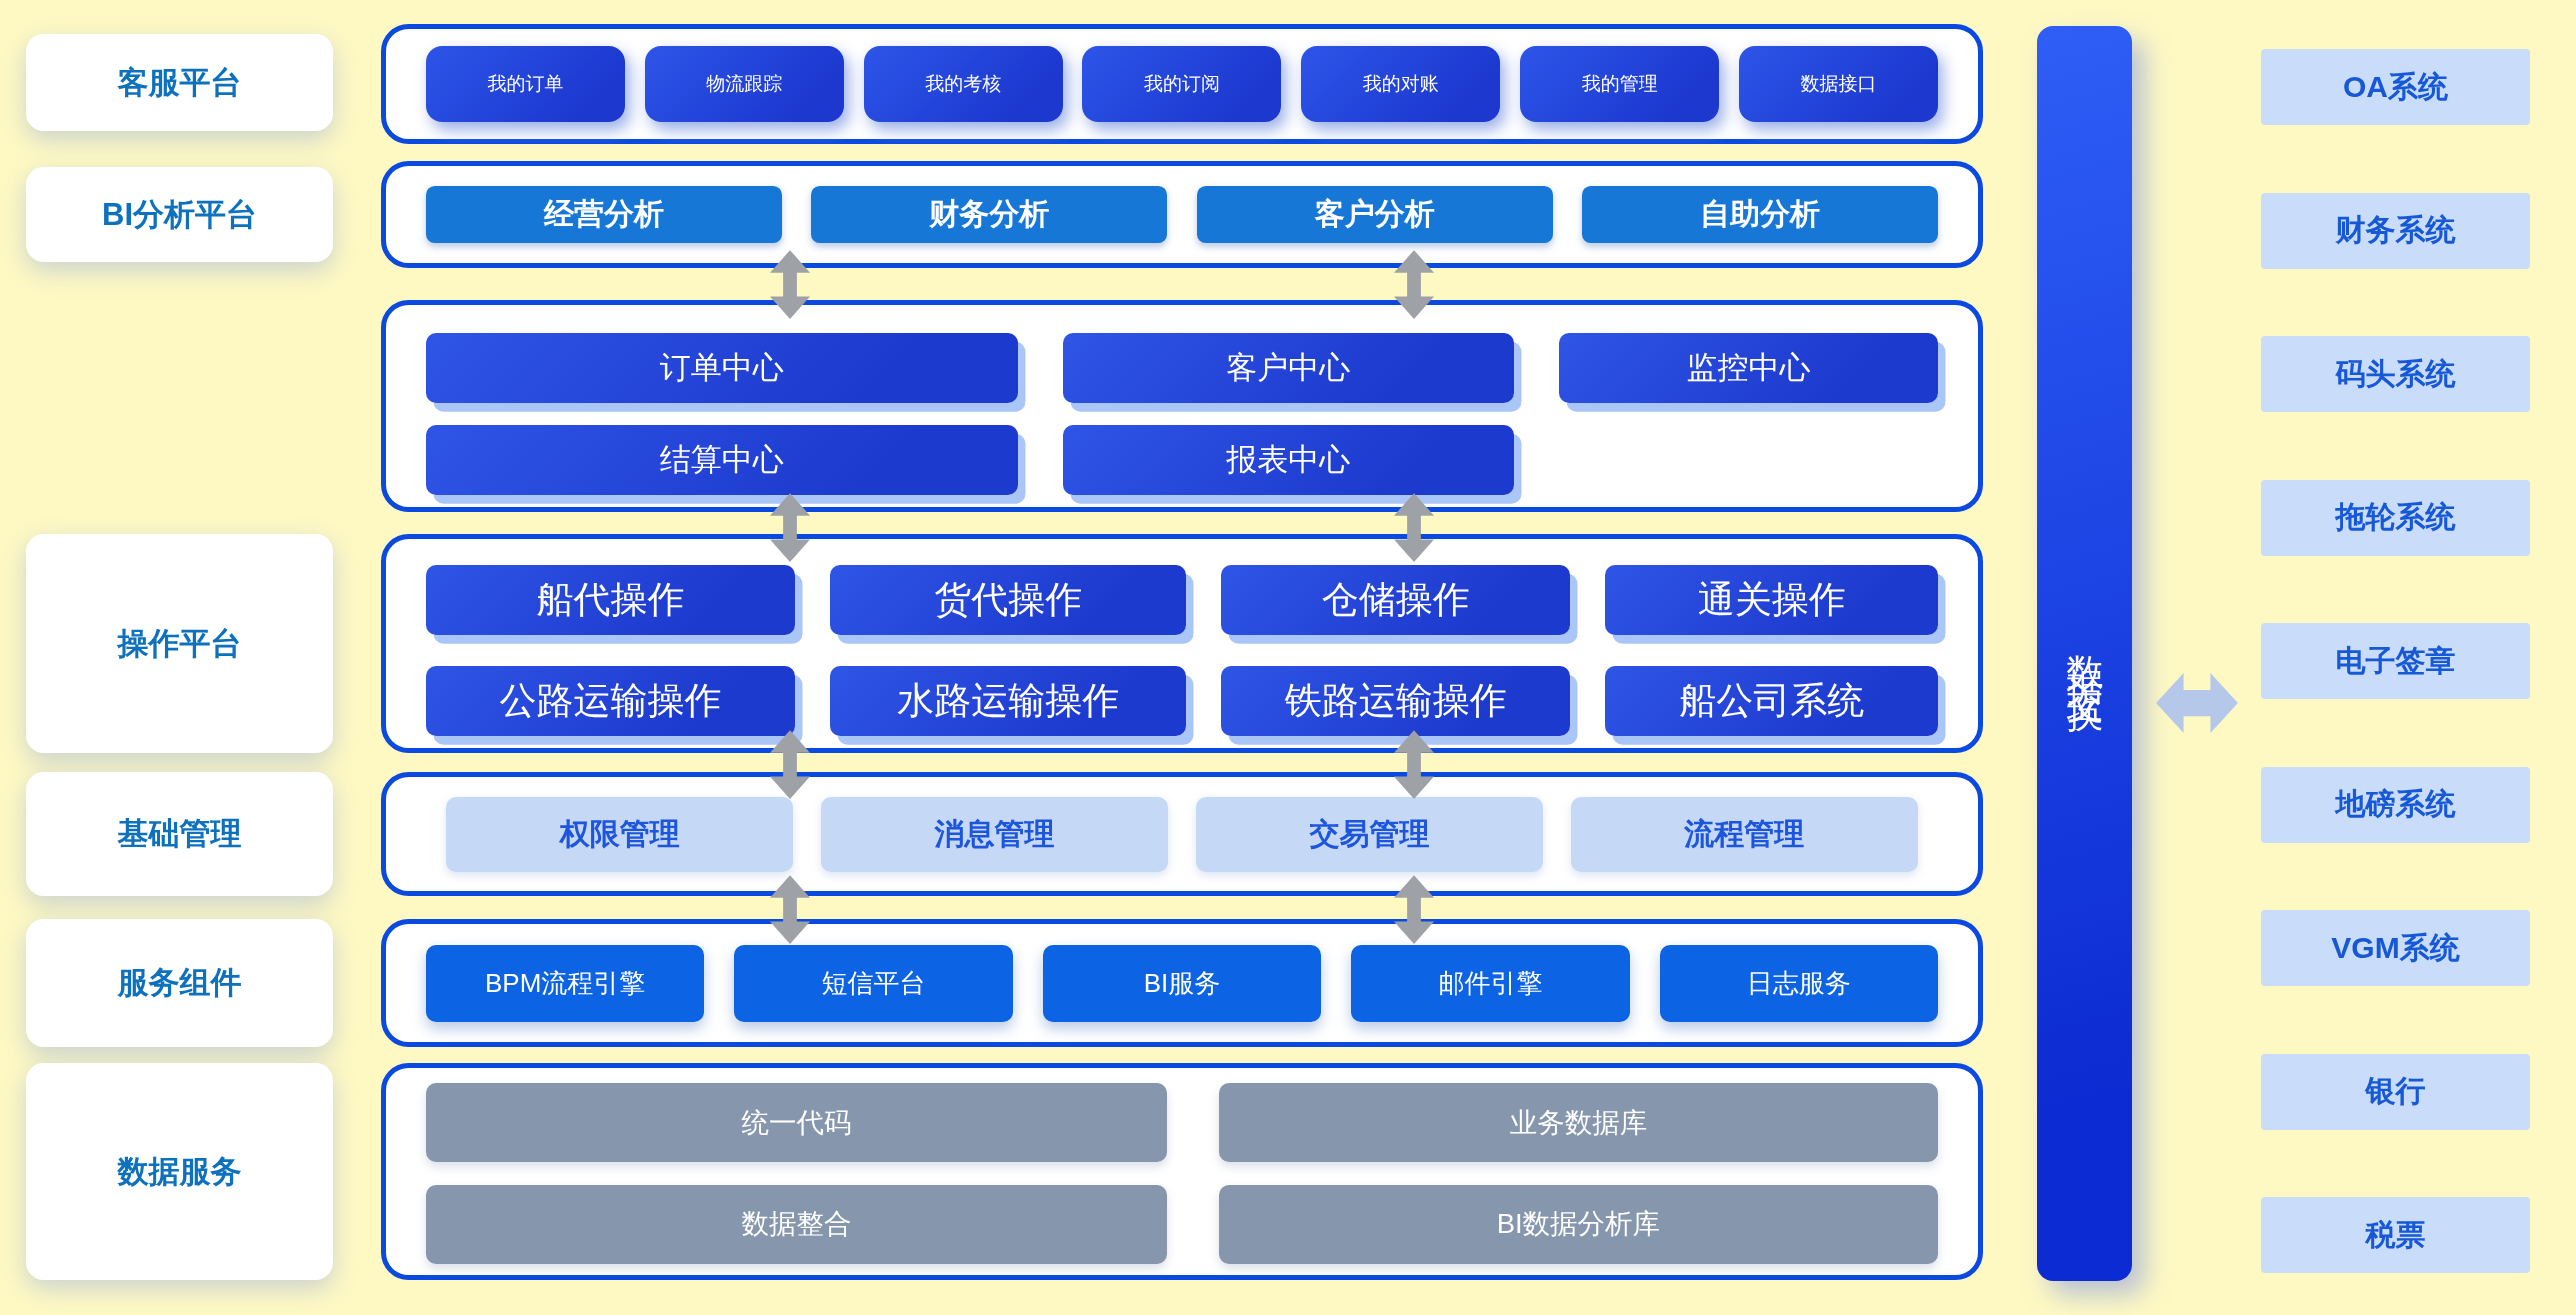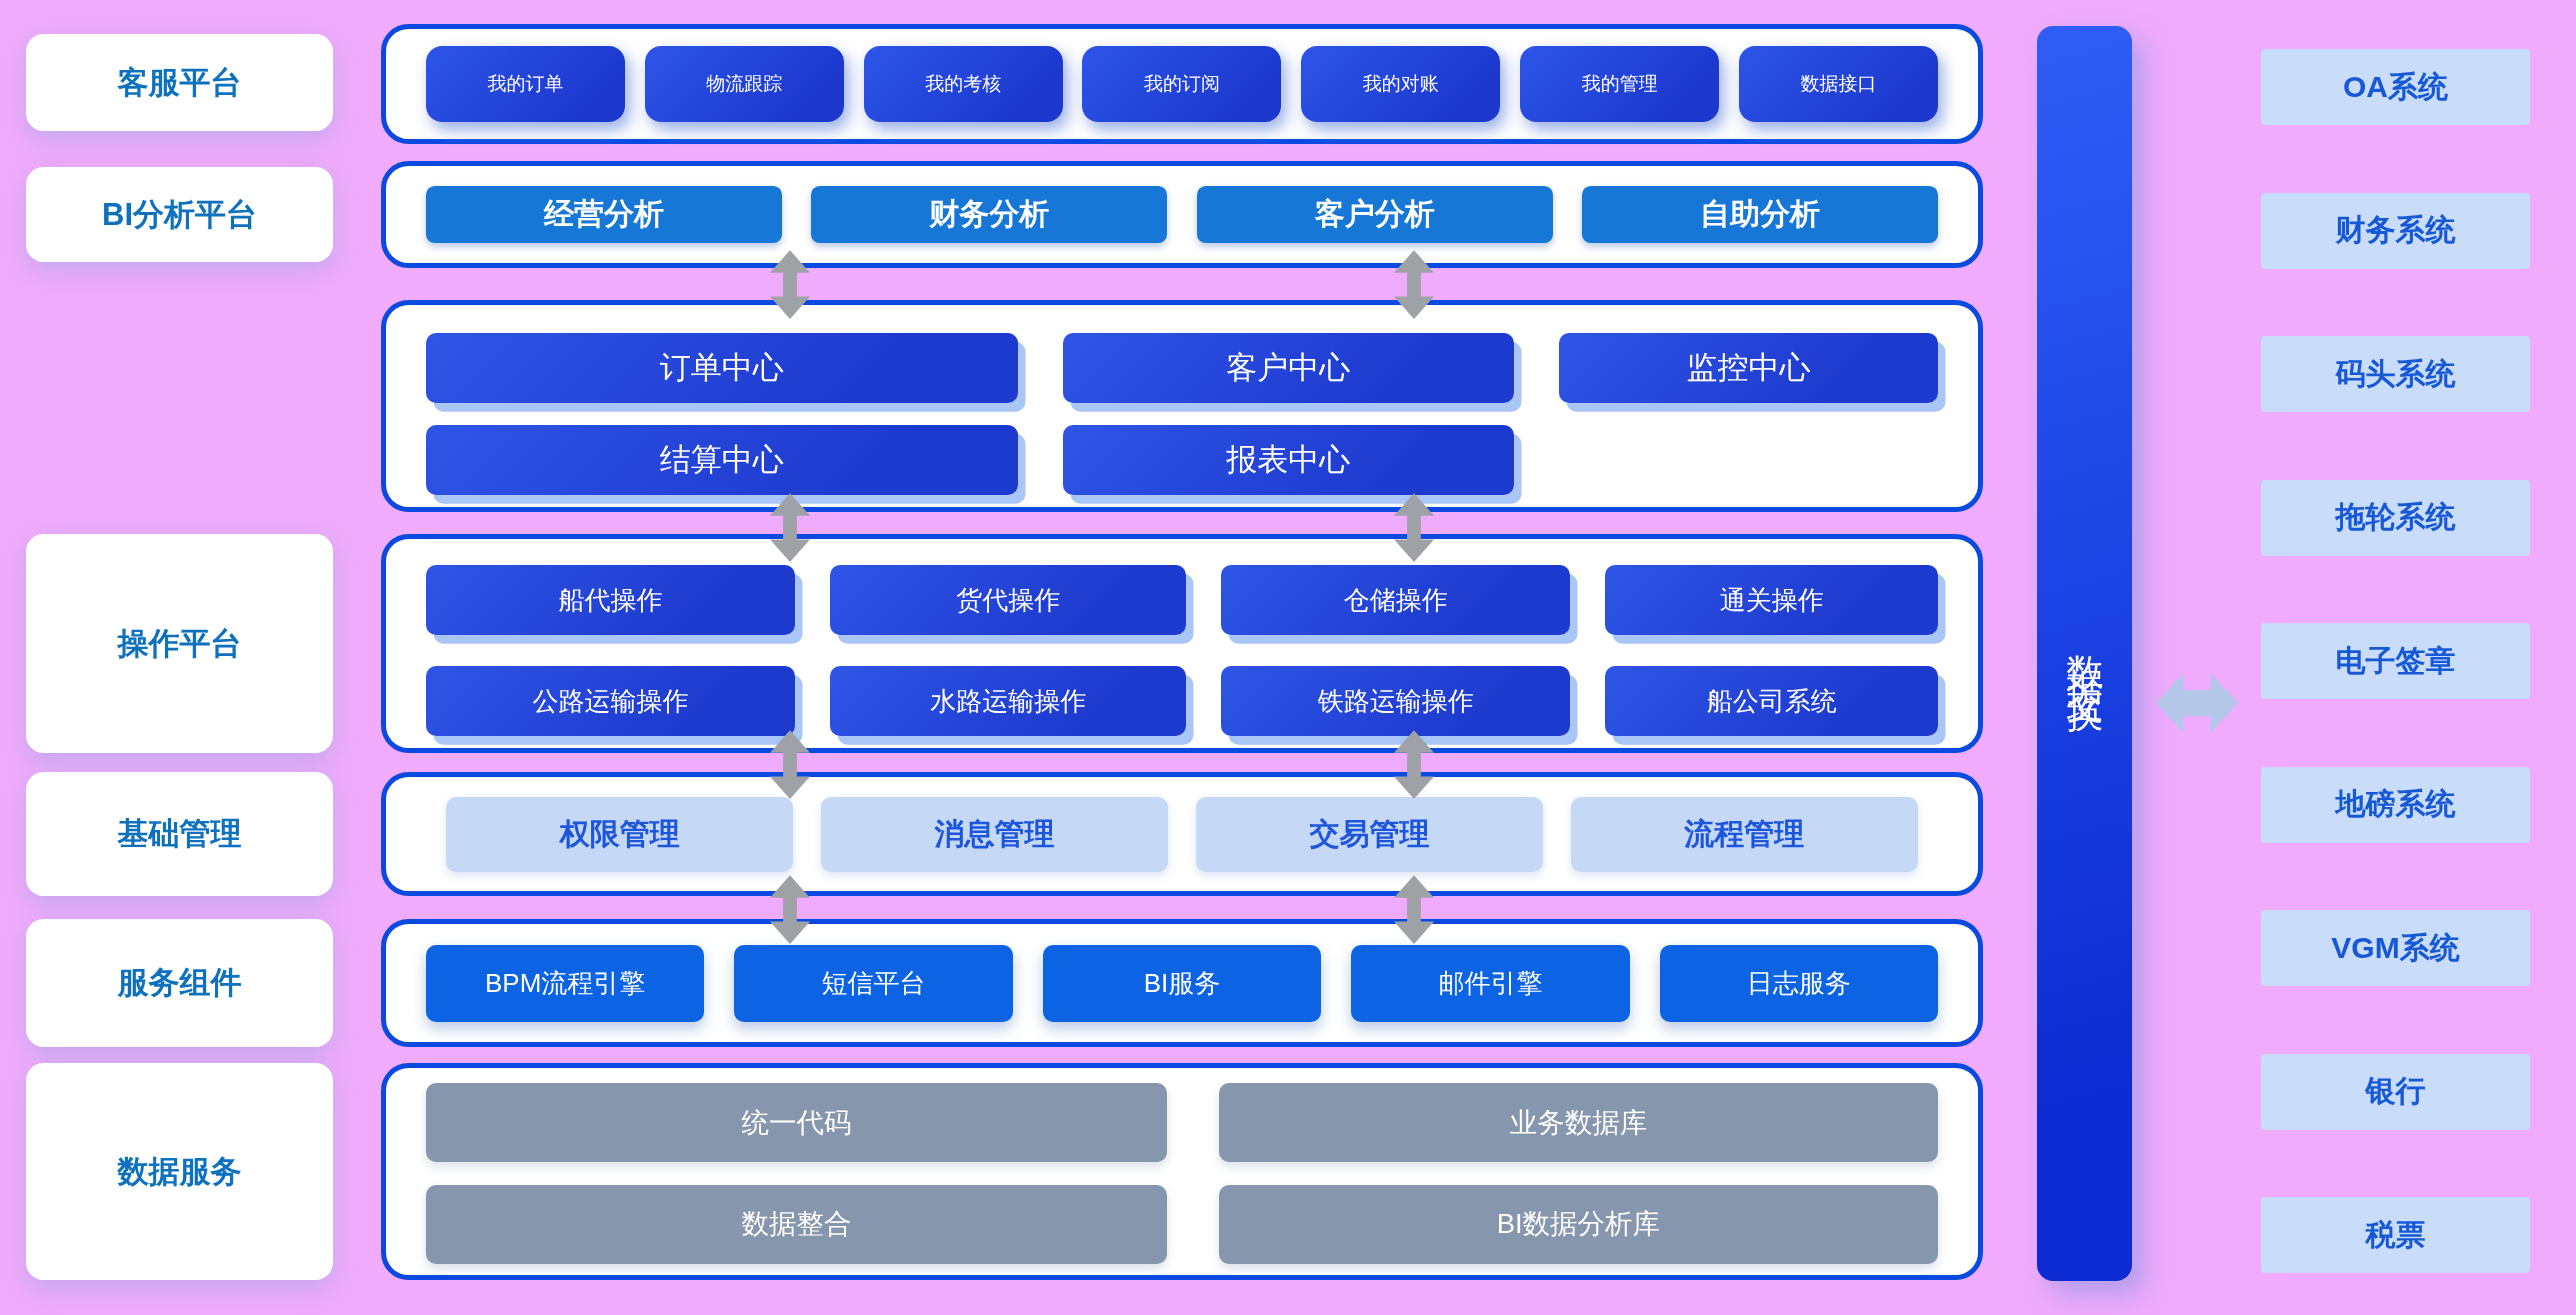--- a/index.html
+++ b/index.html
@@ -1,16 +1,16 @@
 <!DOCTYPE html>
 <html style="font-size:10px"><head>
 <meta charset="utf-8">
 <style>
   html,body{margin:0;padding:0;background:#ffffff;}
-  .wrap{position:relative;width:2576px;height:1316px;background:#f0abfc;overflow:hidden;
+  .wrap{position:relative;width:2576px;height:1316px;background:#fef9c3;overflow:hidden;
         font-family:"Liberation Sans",sans-serif;}
 
   
   .card{position:absolute;left:26px;width:307px;background:#ffffff;border-radius:17.5px;
         box-shadow:0 8.7px 24px rgba(141,166,222,.45);
         display:flex;align-items:center;justify-content:center;
         font-weight:bold;font-size:31px;color:#0e71bd;}
   .s1{top:34px;height:97px}.s2{top:167px;height:95px}.s3{top:300px;height:212px}
   .s4{top:534px;height:219px}.s5{top:772px;height:124px}.s6{top:919px;height:128px}
   .s7{top:1063px;height:217px}
@@ -31,21 +31,21 @@
 
   .btn{display:flex;align-items:center;justify-content:center;color:#ffffff;box-sizing:border-box;}
   .deep{width:199px;height:76px;font-size:19px;border-radius:16px;
         background:linear-gradient(135deg,#2d55e8 0%,#1c38cf 80%);
         box-shadow:5px 7.5px 15px rgba(150,172,232,.95);}
   .bi{width:356px;height:57px;font-size:30px;font-weight:bold;background:#1777d6;border-radius:8.7px;
       box-shadow:0 3.7px 7.5px rgba(12,70,165,.28);}
   .royal{height:70px;font-size:31px;border-radius:10px;
          background:linear-gradient(135deg,#2f55e6 0%,#1d3ace 75%);
          box-shadow:7.5px 8.7px 0 rgba(164,195,245,.95);}
-  .p4 .royal{font-size:26px;}
+  .p4 .royal{font-size:37px;}
   .light{flex:1;height:75px;font-size:30px;font-weight:bold;color:#1d55dd;background:#c5d9f7;
          border-radius:10px;box-shadow:0 3.7px 8.7px rgba(160,180,225,.35);}
   .bright{flex:1;height:77px;font-size:26px;background:#0c63e4;border-radius:10px;
           box-shadow:0 6.2px 13.7px rgba(130,160,215,.55);}
   .grayb{height:79px;font-size:27.5px;background:#8696ad;border-radius:10px;
          box-shadow:0 5px 10px rgba(140,155,185,.3);}
 
   
   .bar{position:absolute;left:2037px;top:26px;width:95px;height:1255px;border-radius:16px;
        background:linear-gradient(165deg,#2e5ef6 0%,#0c2bd2 85%);

